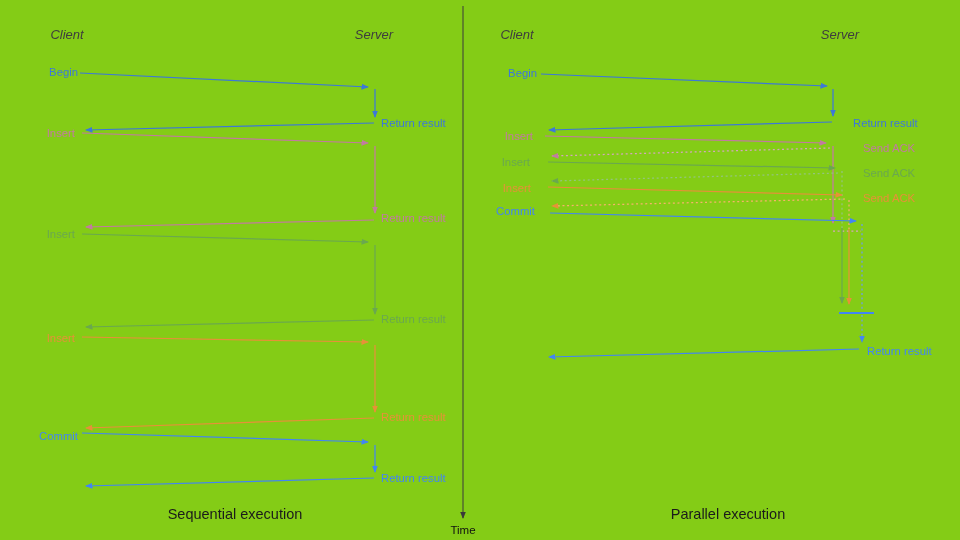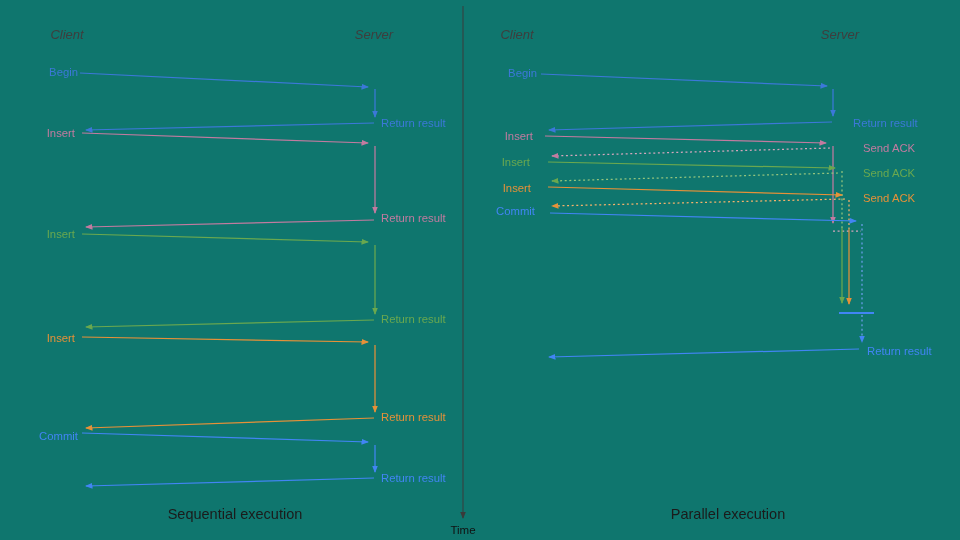--- a/index.html
+++ b/index.html
@@ -1,16 +1,16 @@
 <!DOCTYPE html>
 <html><head>
 <meta charset="utf-8">
 <style>
   html,body{margin:0;padding:0;background:#ffffff;}
-  .stage{width:960px;height:540px;position:relative;font-family:"Liberation Sans",sans-serif;background:#0f766e;overflow:hidden;}
+  .stage{width:960px;height:540px;position:relative;font-family:"Liberation Sans",sans-serif;background:#84cc16;overflow:hidden;}
   svg{display:block;}
   text{font-family:"Liberation Sans",sans-serif;}
   .lbl{font-size:11.3px;}
   .hdr{font-size:13px;font-style:italic;fill:#3e3e3e;}
   .caption{font-size:14.5px;fill:#1b1b1b;}
   .time{font-size:11.5px;fill:#111111;}
   line,path.ln{fill:none;stroke-width:1.25;}
   .s-blue1{stroke:#3c78d8;} .f-blue1{fill:#3c78d8;}
   .s-blue2{stroke:#4285f4;} .f-blue2{fill:#4285f4;}
   .s-pink{stroke:#c27ba0;}  .f-pink{fill:#c27ba0;}

